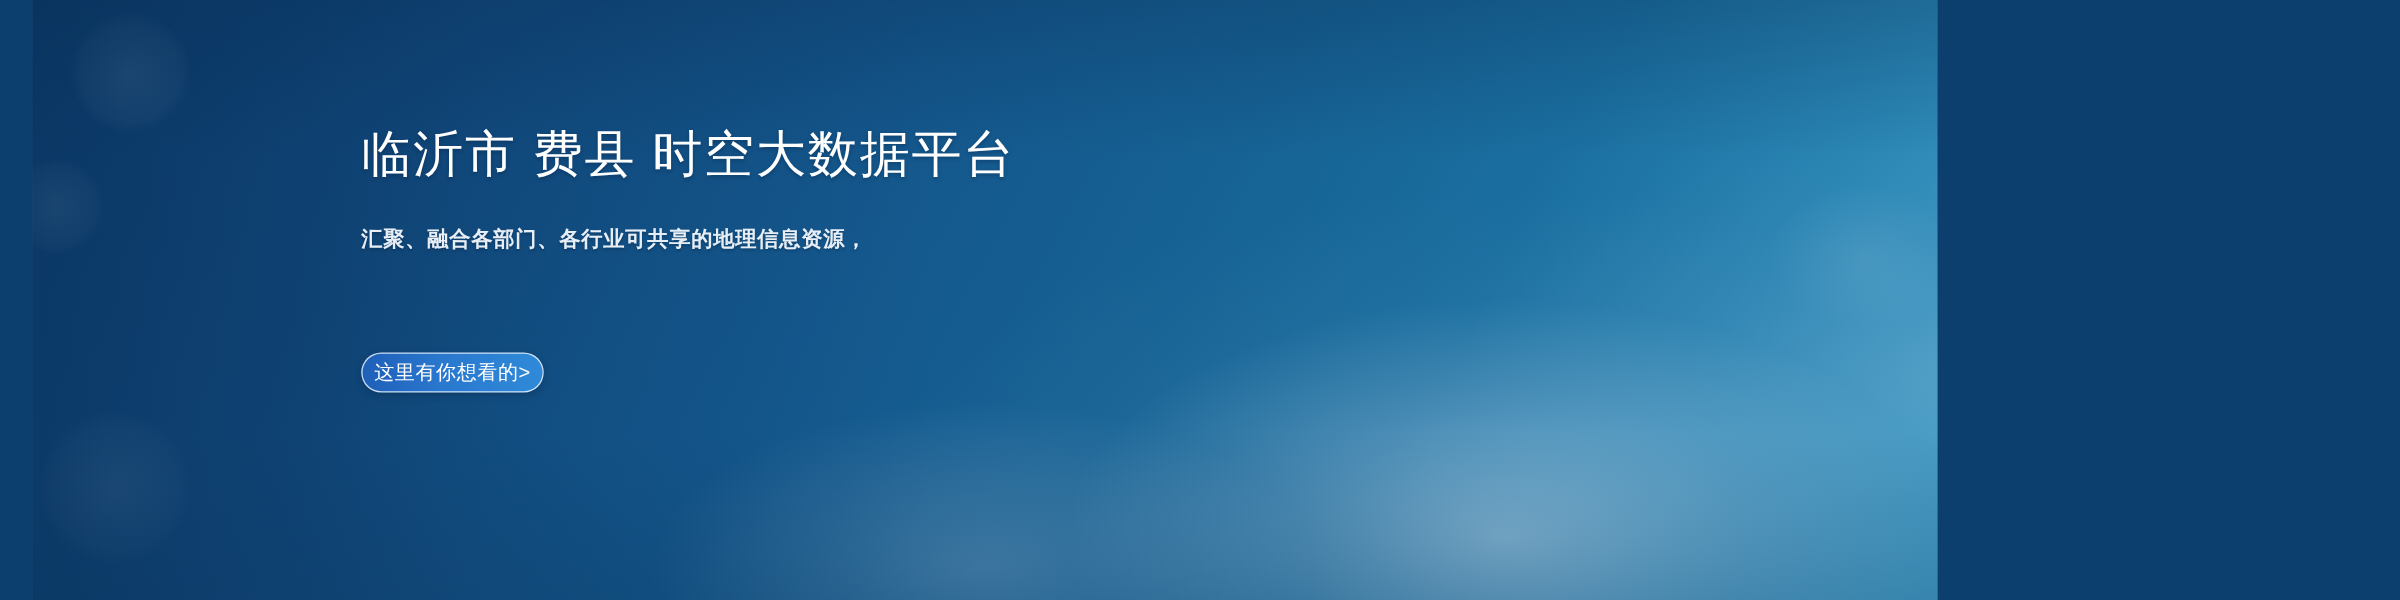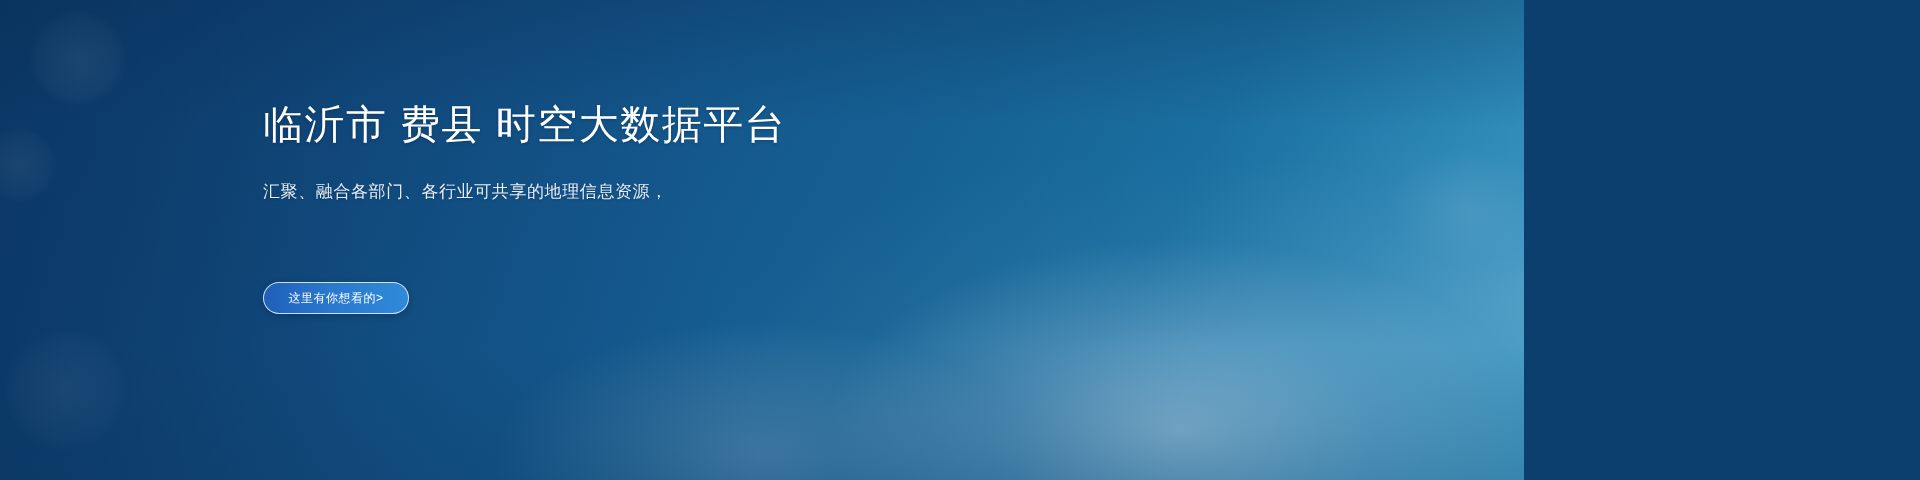--- a/index.html
+++ b/index.html
@@ -9,20 +9,21 @@
     background:#0d3f6e;
   }
   .hero{
     position:relative;width:1524px;height:480px;overflow:hidden;
     background:
       radial-gradient(ellipse 520px 280px at 1180px 430px, rgba(205,225,240,0.55) 0%, rgba(170,200,225,0.30) 38%, rgba(120,165,200,0.06) 68%, rgba(0,0,0,0) 100%),
       radial-gradient(ellipse 420px 200px at 1560px 300px, rgba(150,190,220,0.28) 0%, rgba(120,165,200,0.10) 55%, rgba(0,0,0,0) 100%),
       radial-gradient(ellipse 380px 190px at 760px 455px, rgba(175,205,230,0.30) 0%, rgba(0,0,0,0) 70%),
       radial-gradient(ellipse 300px 160px at 1870px 420px, rgba(190,215,235,0.35) 0%, rgba(0,0,0,0) 72%),
       linear-gradient(118deg,#0c3e70 0%,#114a7e 22%,#14578c 42%,#166294 58%,#1a6fa0 72%,#2a86b4 86%,#3e9cc6 100%);
+    margin-left: 26px;
   }
   .vignette{
     position:absolute;inset:0;
     background:
       linear-gradient(180deg, rgba(8,45,85,0.30) 0%, rgba(8,45,85,0.00) 26%, rgba(8,45,85,0.00) 72%, rgba(10,50,90,0.22) 100%),
       linear-gradient(90deg, rgba(9,46,86,0.45) 0%, rgba(9,46,86,0.10) 24%, rgba(0,0,0,0) 48%);
     pointer-events:none;
   }
   .bokeh{position:absolute;border-radius:50%;pointer-events:none;}
   .b1{left:30px;top:10px;width:96px;height:96px;background:radial-gradient(circle,rgba(190,215,240,0.17) 0%,rgba(190,215,240,0.07) 58%,rgba(0,0,0,0) 72%);}
@@ -34,32 +35,32 @@
 
   .title{
     position:absolute;left:0;top:74px;
     color:#ffffff;font-size:40px;line-height:1.15;
     font-weight:400;letter-spacing:1.5px;white-space:nowrap;
     text-shadow:0 1px 3px rgba(4,30,60,0.35);
   }
   .subtitle{
     position:absolute;left:0;top:176px;
     color:#e7eef6;font-size:17px;line-height:32px;
-    font-weight:400;letter-spacing:0.6px;white-space:nowrap;
+    font-weight:700;letter-spacing:0.6px;white-space:nowrap;
     text-shadow:0 1px 2px rgba(4,30,60,0.32);
   }
   .subtitle div{white-space:nowrap;}
 
   .cta{
     position:absolute;left:0;top:282px;
     display:inline-flex;align-items:center;justify-content:center;
     width:146px;height:32px;border-radius:16px;
     background:linear-gradient(90deg,#1f5fb8 0%,#2a78cf 45%,#2f8ad8 100%);
     border:1px solid rgba(235,245,255,0.85);
-    color:#ffffff;font-size:12px;letter-spacing:0.5px;
+    color:#ffffff;font-size:16px;letter-spacing:0.5px;
     box-shadow:0 2px 6px rgba(4,30,60,0.30);
     cursor:pointer;white-space:nowrap;
   }
 </style>
 </head>
 <body>
 
 <div class="hero">
 
   <div class="bokeh b1"></div>

